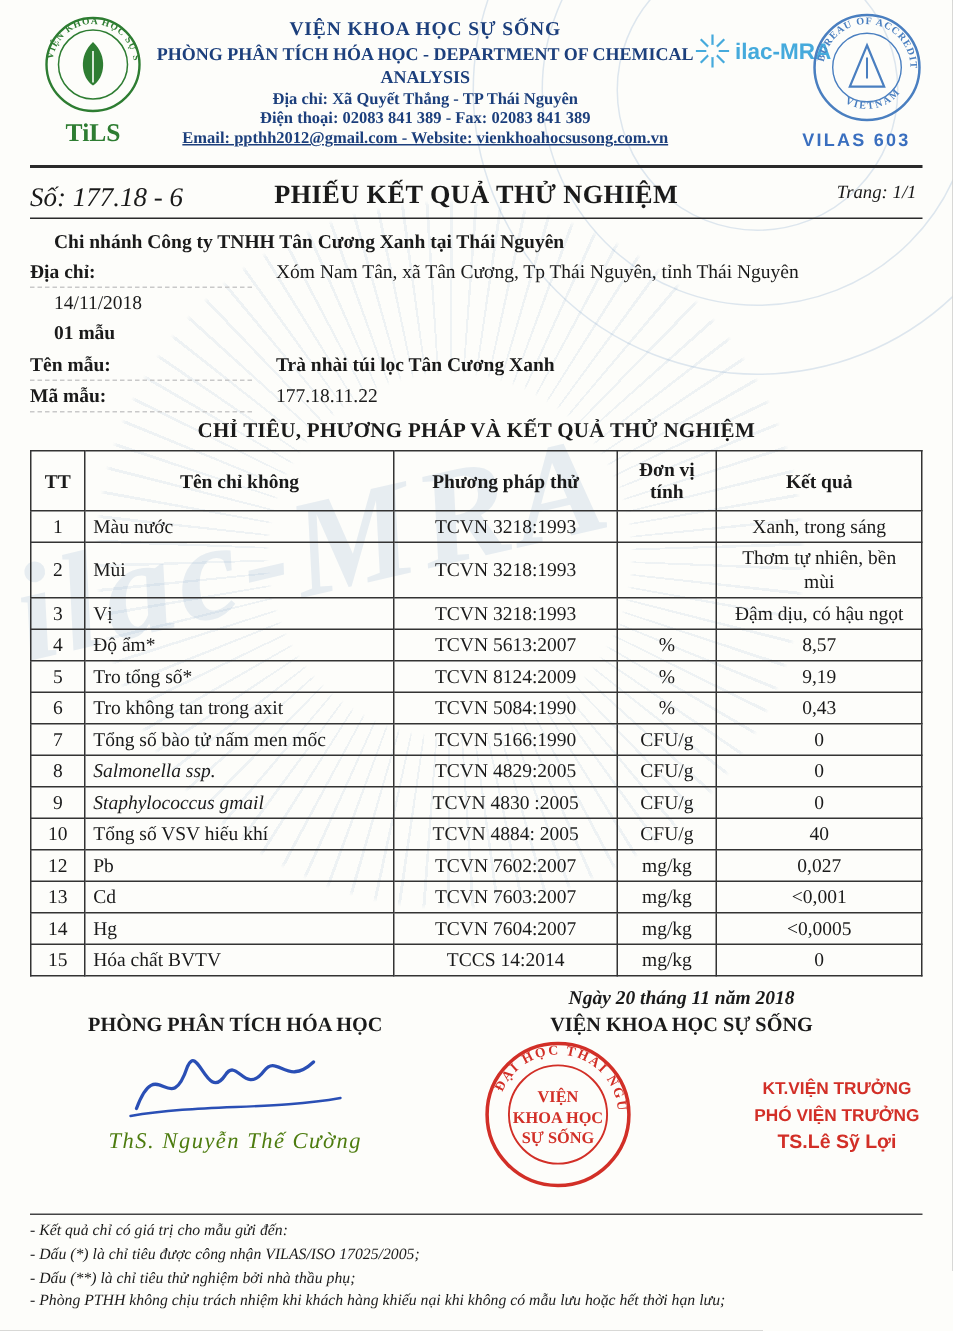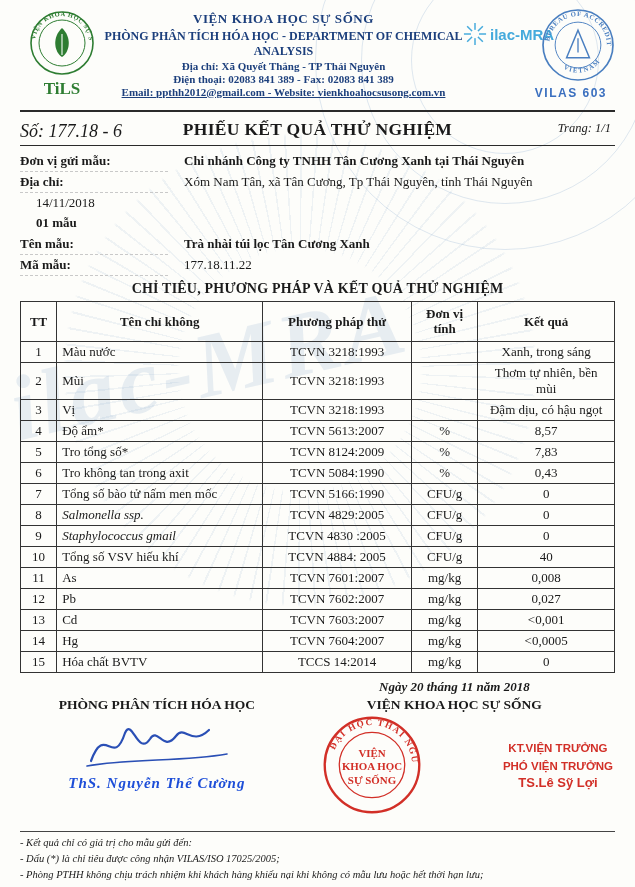--- a/index.html
+++ b/index.html
@@ -63,21 +63,21 @@
   col.col-tt { width:36px; } col.col-name { width:205px; } col.col-method { width:148px; }
   col.col-unit { width:66px; } col.col-result { width:136px; }
 
   
   .sig-section { display:flex; margin-top:6px; min-height:148px; }
   .sig-left { width:46%; text-align:center; padding-top:16px; }
   .sig-right { width:54%; text-align:center; position:relative; }
   .sig-date { font-style:italic; font-weight:bold; font-size:13px; }
   .sig-title { font-weight:bold; font-size:13.5px; margin-top:2px; }
   .signature-svg { display:block; margin:4px auto 0 auto; }
-  .sig-name-red { color:#1d4ed8; font-weight:bold; font-style:italic; font-size:15px; letter-spacing:1px; }
+  .sig-name-red { color:#4d7c0f; font-weight:normal; font-style:italic; font-size:15px; letter-spacing:1px; }
   .sig-right-row { display:flex; align-items:center; margin-top:2px; padding-left:28px; }
   .red-roles { margin-left:auto; text-align:center; color:#d22f27; font-weight:bold;
                font-family:"Liberation Sans", sans-serif; padding-right:2px; }
   .red-roles .r1, .red-roles .r2 { font-size:11.5px; line-height:1.5; }
   .red-roles .r3 { font-size:13px; }
 
   
   .footnotes { border-top:1px solid #444; margin-top:4px; padding-top:3px; font-size:10.5px;
                font-style:italic; line-height:1.5; }
 </style>
@@ -158,21 +158,20 @@
 
     <div class="title-row">
       <span class="doc-number">Số: 177.18 - 6</span>
       <span class="main-title">PHIẾU KẾT QUẢ THỬ NGHIỆM</span>
       <span class="page-no">Trang: 1/1</span>
     </div>
     <div class="rule-thin"></div>
 
     <div class="info-block">
       <div class="info-row">
-        <span class="info-label">Đơn vị gửi mẫu:</span>
         <span class="info-value v-bold">Chi nhánh Công ty TNHH Tân Cương Xanh tại Thái Nguyên</span>
       </div>
       <div class="info-row">
         <span class="info-label">Địa chỉ:</span>
         <span class="info-value">Xóm Nam Tân, xã Tân Cương, Tp Thái Nguyên, tỉnh Thái Nguyên</span>
       </div>
       <div class="info-row">
         <span class="info-value">14/11/2018</span>
       </div>
       <div class="info-row">
@@ -234,21 +233,21 @@
           <td class="name">Độ ẩm*</td>
           <td class="c">TCVN 5613:2007</td>
           <td class="c">%</td>
           <td class="c">8,57</td>
         </tr>
         <tr>
           <td class="c">5</td>
           <td class="name">Tro tổng số*</td>
           <td class="c">TCVN 8124:2009</td>
           <td class="c">%</td>
-          <td class="c">7,83</td>
+          <td class="c">9,19</td>
         </tr>
         <tr>
           <td class="c">6</td>
           <td class="name">Tro không tan trong axit</td>
           <td class="c">TCVN 5084:1990</td>
           <td class="c">%</td>
           <td class="c">0,43</td>
         </tr>
         <tr>
           <td class="c">7</td>
@@ -270,27 +269,20 @@
           <td class="c">TCVN 4830 :2005</td>
           <td class="c">CFU/g</td>
           <td class="c">0</td>
         </tr>
         <tr>
           <td class="c">10</td>
           <td class="name">Tổng số VSV hiếu khí</td>
           <td class="c">TCVN 4884: 2005</td>
           <td class="c">CFU/g</td>
           <td class="c">40</td>
-        </tr>
-        <tr>
-          <td class="c">11</td>
-          <td class="name">As</td>
-          <td class="c">TCVN 7601:2007</td>
-          <td class="c">mg/kg</td>
-          <td class="c">0,008</td>
         </tr>
         <tr>
           <td class="c">12</td>
           <td class="name">Pb</td>
           <td class="c">TCVN 7602:2007</td>
           <td class="c">mg/kg</td>
           <td class="c">0,027</td>
         </tr>
         <tr>
           <td class="c">13</td>
@@ -346,18 +338,19 @@
             <div class="r2">PHÓ VIỆN TRƯỞNG</div>
             <div class="r3">TS.Lê Sỹ Lợi</div>
           </div>
         </div>
       </div>
     </div>
 
     <div class="footnotes">
       <div>- Kết quả chỉ có giá trị cho mẫu gửi đến:</div>
       <div>- Dấu (*) là chỉ tiêu được công nhận VILAS/ISO 17025/2005;</div>
+      <div>- Dấu (**) là chỉ tiêu thử nghiệm bởi nhà thầu phụ;</div>
       <div>- Phòng PTHH không chịu trách nhiệm khi khách hàng khiếu nại khi không có mẫu lưu hoặc hết thời hạn lưu;</div>
 
     </div>
 
   </div>
 </div>
 
 </body></html>

